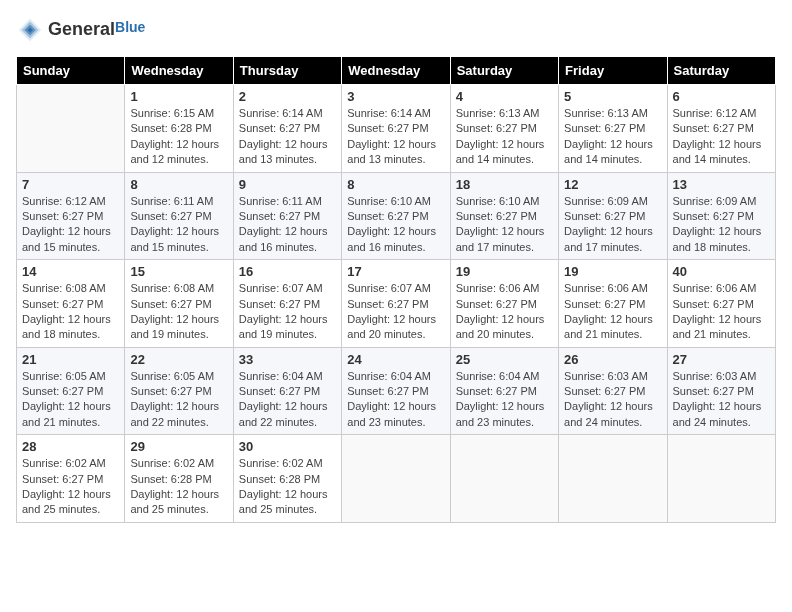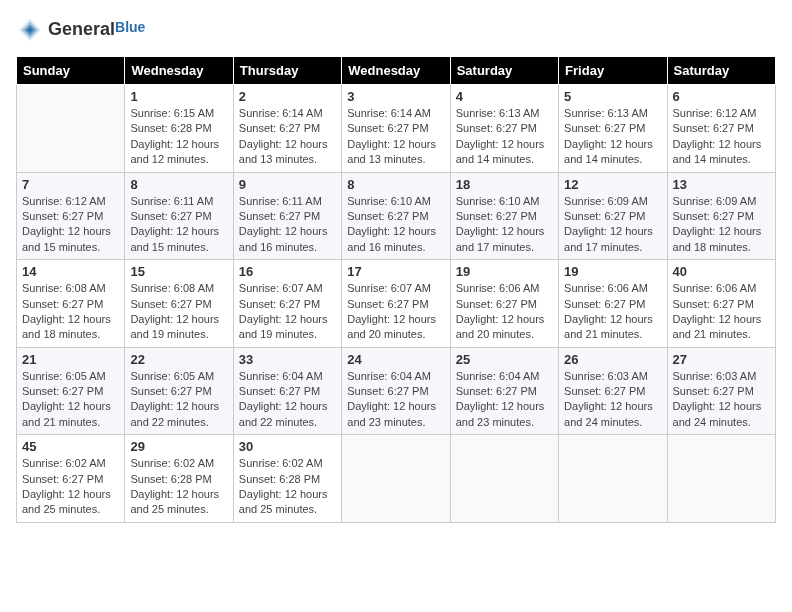--- a/index.html
+++ b/index.html
@@ -318,21 +318,21 @@
         <td>
           <div class="day-number">27</div>
           <div class="day-info" style="white-space: pre-line;">Sunrise: 6:03 AM
 Sunset: 6:27 PM
 Daylight: 12 hours
 and 24 minutes.</div>
         </td>
       </tr>
       <tr>
         <td>
-          <div class="day-number">45</div>
+          <div class="day-number">28</div>
           <div class="day-info" style="white-space: pre-line;">Sunrise: 6:02 AM
 Sunset: 6:27 PM
 Daylight: 12 hours
 and 25 minutes.</div>
         </td>
         <td>
           <div class="day-number">29</div>
           <div class="day-info" style="white-space: pre-line;">Sunrise: 6:02 AM
 Sunset: 6:28 PM
 Daylight: 12 hours

